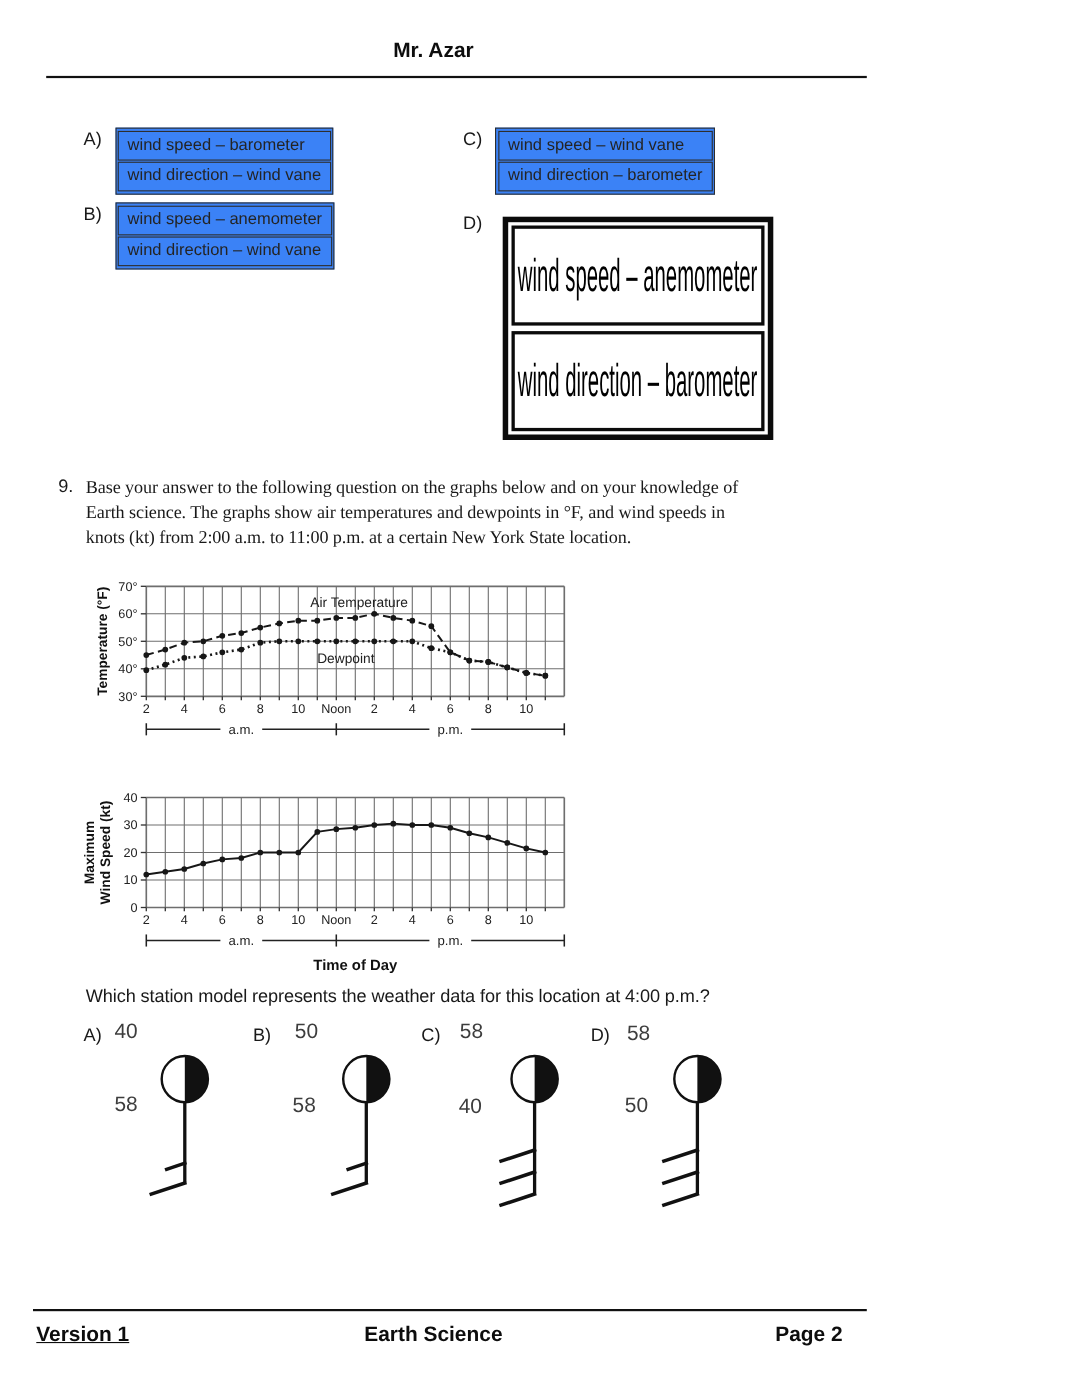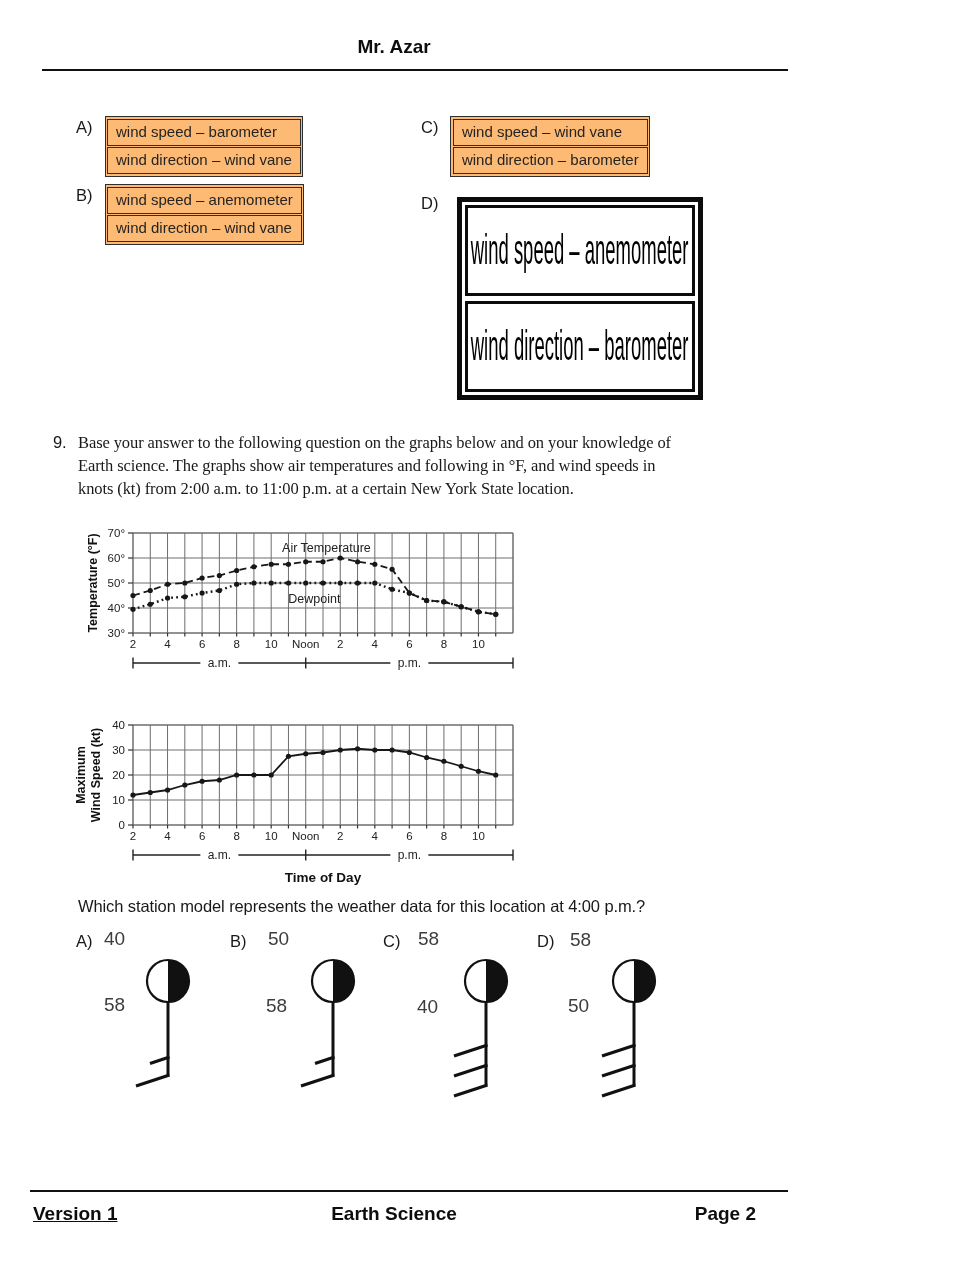--- a/index.html
+++ b/index.html
@@ -7,21 +7,21 @@
   .page{position:relative;width:788px;height:1266px;background:#fff;
         font-family:"Liberation Sans",sans-serif;color:#1c1c1c;overflow:hidden;}
   .abs{position:absolute;}
   .page-title{position:absolute;top:36px;left:0;width:100%;text-align:center;
               font-size:19px;font-weight:bold;color:#0d0d0d;}
   .rule{position:absolute;background:#111;height:2.4px;}
   .qline{position:absolute;font-size:16.5px;color:#191919;white-space:nowrap;letter-spacing:-0.1px;}
   .qpara{position:absolute;font-size:16.5px;color:#191919;line-height:23px;letter-spacing:-0.1px;}
   .opt{position:absolute;display:flex;align-items:flex-start;gap:12px;}
   .optlab{font-size:16.5px;color:#191919;padding-top:2px;}
-  .pairbox{border:1.6px solid #2e2e2e;background:#fdba74;padding:0;}
+  .pairbox{border:1.6px solid #2e2e2e;background:#3b82f6;padding:0;}
   .pairrow{border:1.3px solid #2e2e2e;margin:1.5px;padding:2px 8px 3px 8px;
            font-size:15px;color:#242424;white-space:nowrap;line-height:20px;}
   .bigbox{position:absolute;border:5px solid #0b0b0b;background:#fff;width:230px;padding:3px 3px;}
   .bigrow{border:3px solid #0b0b0b;height:85px;display:flex;align-items:center;justify-content:center;overflow:hidden;}
   .bigrow + .bigrow{margin-top:5px;}
   .stretch{display:inline-block;font-size:22px;transform:scale(0.84,1.9);transform-origin:center;
            white-space:nowrap;color:#000;}
   .stnum{position:absolute;font-size:19px;color:#3d3d3d;}
   .footer-text{position:absolute;top:1203px;font-size:19px;font-weight:bold;color:#0d0d0d;}
   svg{position:absolute;overflow:visible;}
@@ -66,21 +66,21 @@
         <span class="stretch">wind speed – anemometer</span>
       </div>
     <div class="bigrow">
         <span class="stretch">wind direction – barometer</span>
       </div>
   </div>
 
   <div class="qpara" style="left:53px;top:431px;">9.</div>
   <div class="qpara" style="left:78px;top:431px;font-family:Liberation Serif, serif;">
     <div>Base your answer to the following question on the graphs below and on your knowledge of</div>
-    <div>Earth science. The graphs show air temperatures and following in °F, and wind speeds in</div>
+    <div>Earth science. The graphs show air temperatures and dewpoints in °F, and wind speeds in</div>
     <div>knots (kt) from 2:00 a.m. to 11:00 p.m. at a certain New York State location.</div>
   </div>
 
   <svg id="temp-chart" style="left:72px;top:524px;" width="460" height="172">
       <line x1="61" y1="9" x2="61" y2="109" stroke="#6e6e6e" stroke-width="1.5"></line>
       <line x1="78.27272727272728" y1="9" x2="78.27272727272728" y2="109" stroke="#6e6e6e" stroke-width="1"></line>
       <line x1="95.54545454545455" y1="9" x2="95.54545454545455" y2="109" stroke="#6e6e6e" stroke-width="1"></line>
       <line x1="112.81818181818181" y1="9" x2="112.81818181818181" y2="109" stroke="#6e6e6e" stroke-width="1"></line>
       <line x1="130.0909090909091" y1="9" x2="130.0909090909091" y2="109" stroke="#6e6e6e" stroke-width="1"></line>
       <line x1="147.36363636363637" y1="9" x2="147.36363636363637" y2="109" stroke="#6e6e6e" stroke-width="1"></line>
@@ -360,15 +360,15 @@
       <path d="M 68 30 A 21 21 0 0 1 68 72 Z" fill="#111"></path>
       <line x1="68" y1="72" x2="68" y2="155" stroke="#111" stroke-width="3"></line>
       <line x1="69.5" y1="155" x2="36" y2="166" stroke="#111" stroke-width="3.2"></line>
       <line x1="69.5" y1="135" x2="36" y2="146" stroke="#111" stroke-width="3.2"></line>
       <line x1="69.5" y1="115" x2="36" y2="126" stroke="#111" stroke-width="3.2"></line>
     </svg>
 
   <div class="rule" style="left:30px;top:1190px;width:918px;"></div>
   <div class="footer-text" style="left:33px;text-decoration:underline;">Version 1</div>
   <div class="footer-text" style="left:0;width:100%;text-align:center;">Earth Science</div>
-  <div class="footer-text" style="right:32px;">Page 2</div>
+  <div class="footer-text" style="right:22px;">Page 2</div>
 
 </div>
 
 </body></html>

